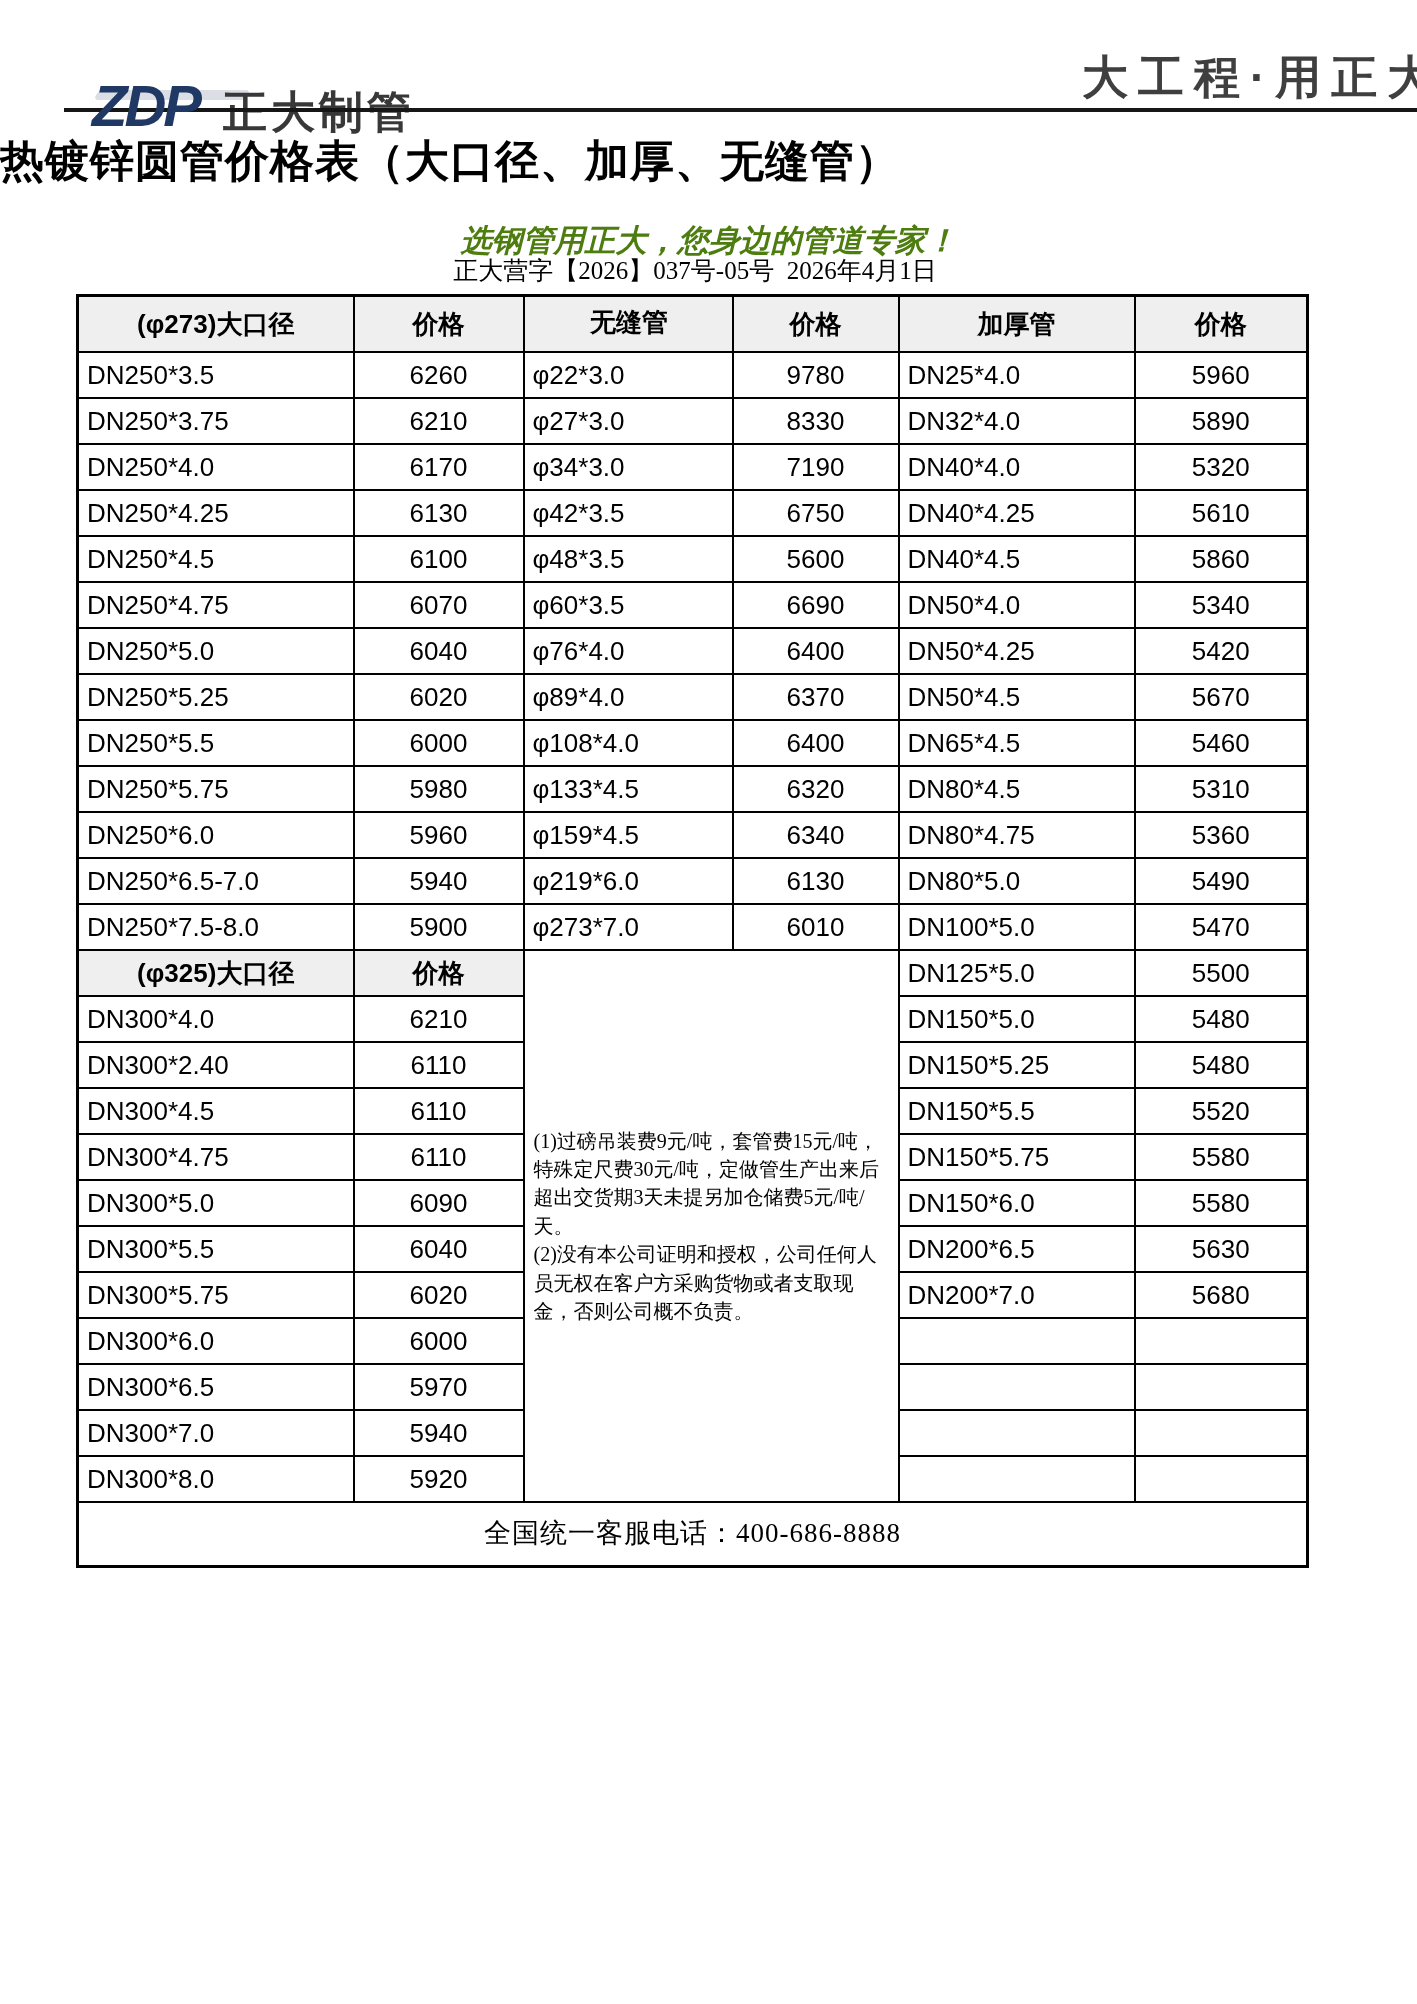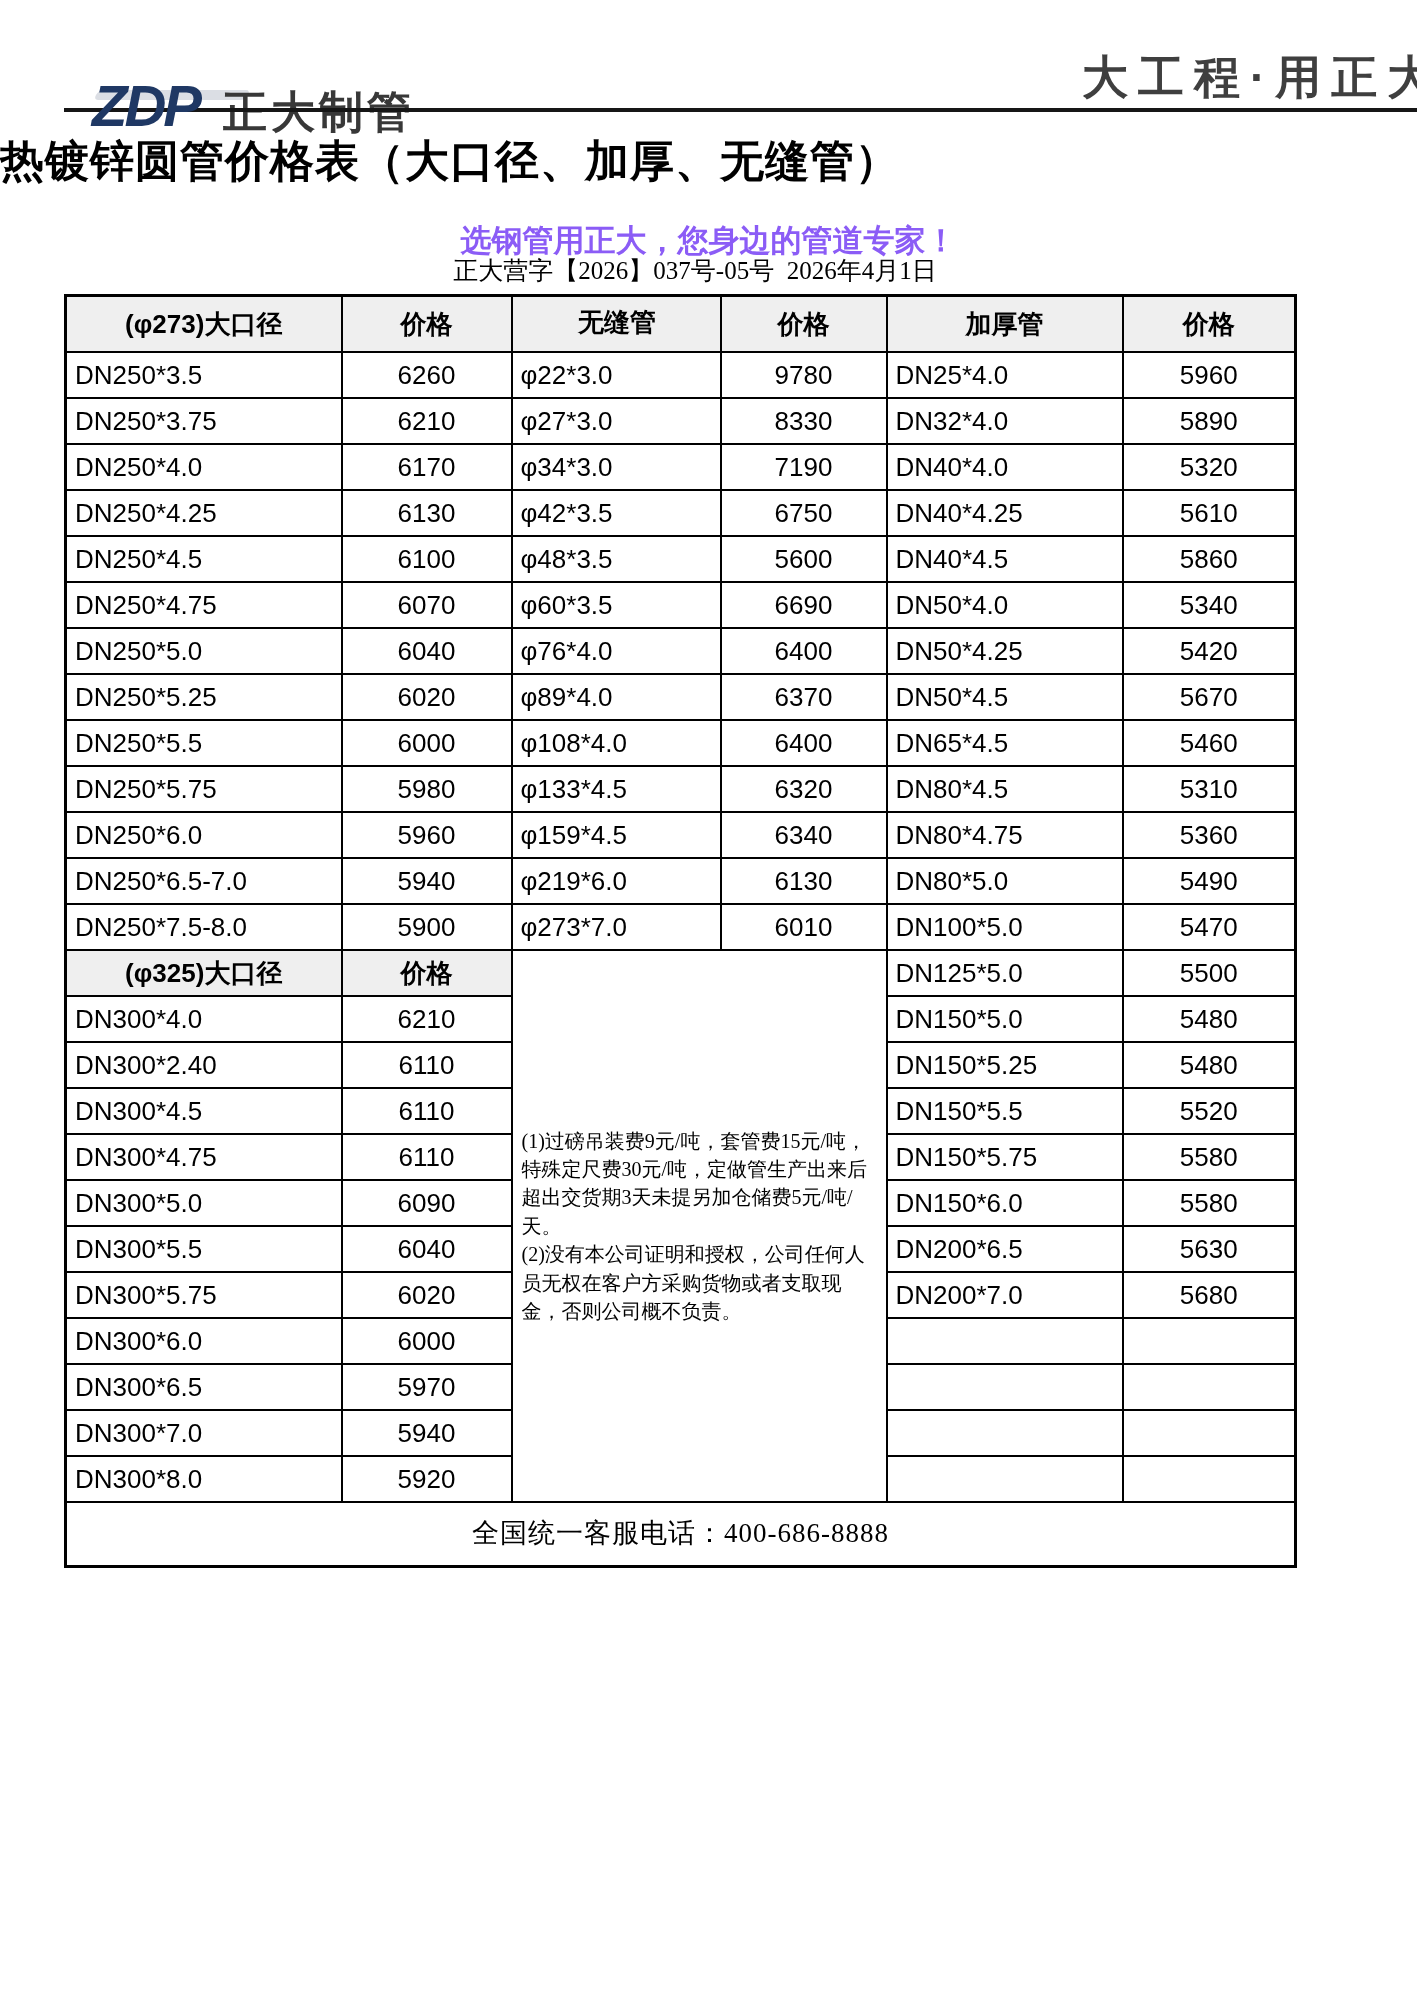--- a/index.html
+++ b/index.html
@@ -33,30 +33,30 @@
   .header-rule{
     position:absolute;left:64px;top:108px;width:1353px;height:4px;background:#161616;
   }
   
   .doc-title{
     position:absolute;left:0;top:132px;width:1417px;
     text-align:left;font-size:44px;font-weight:700;letter-spacing:1px;
   }
   .doc-subtitle{
     position:absolute;left:0;top:220px;width:1417px;
-    text-align:center;font-size:31px;font-weight:700;color:#8b5cf6;
+    text-align:center;font-size:31px;font-weight:700;color:#4d7c0f;font-style:italic;
   }
   .doc-number{
     position:absolute;left:80px;top:254px;width:1230px;
     text-align:center;font-size:25px;white-space:pre;
     font-family:"Liberation Serif", serif;
   }
   
   .price-table{
-    position:absolute;left:64px;top:294px;
+    position:absolute;left:76px;top:294px;
     border-collapse:collapse;table-layout:fixed;width:1230px;
     border:3px solid #000;
     padding-left:28px;
   }
   .price-table td,.price-table th{
     border:2px solid #000;
     font-size:26px;line-height:1.1;
     padding:0 6px;overflow:hidden;white-space:nowrap;
     height:44px;vertical-align:middle;font-weight:400;
   }

